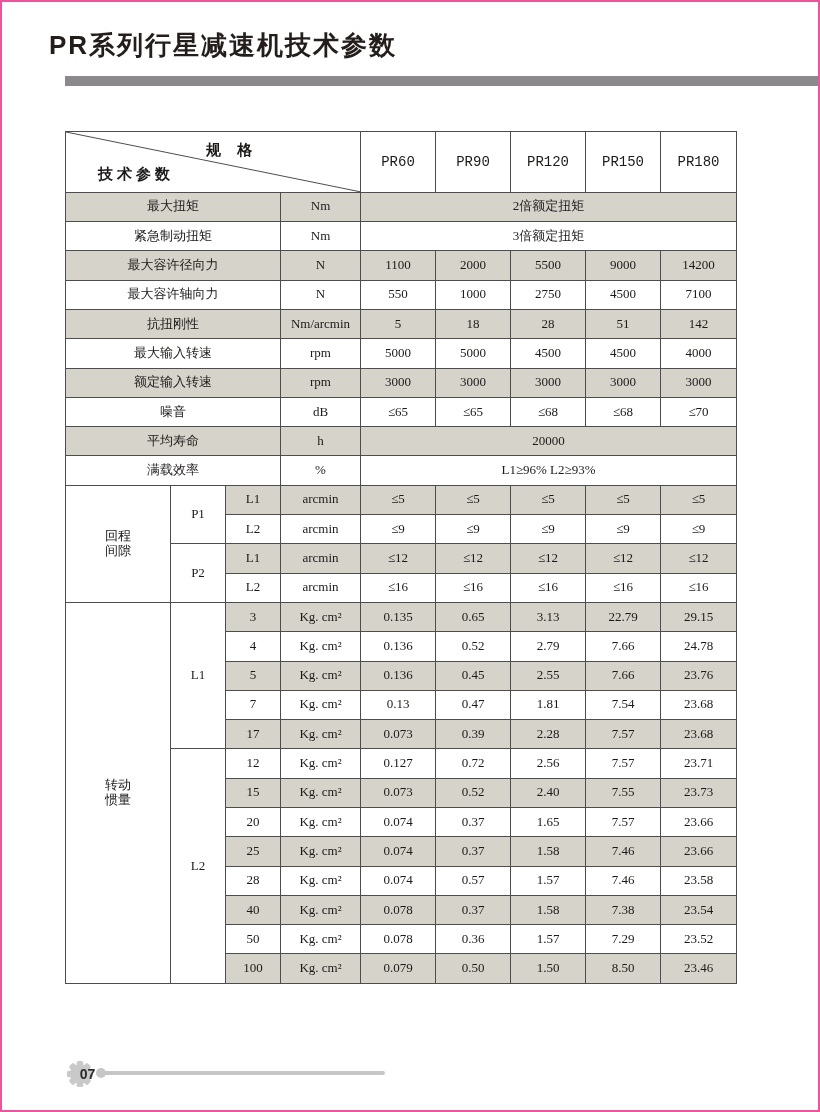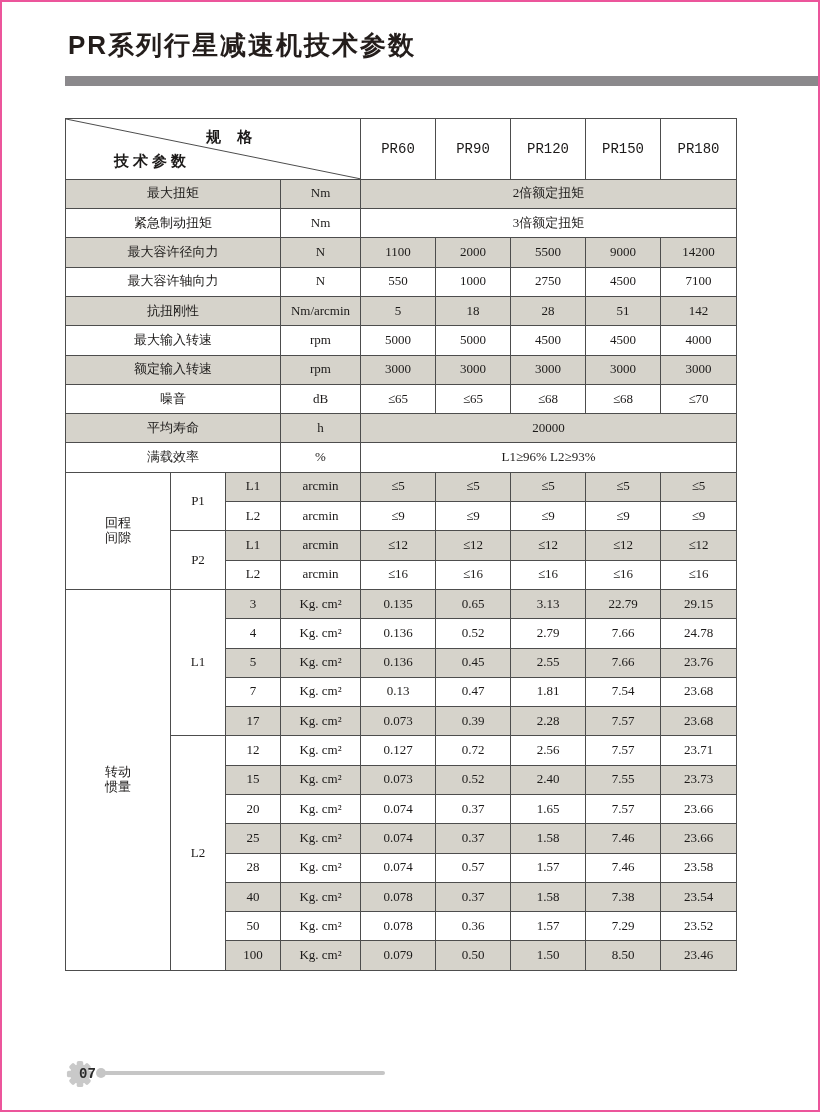--- a/index.html
+++ b/index.html
@@ -1,43 +1,43 @@
 <!DOCTYPE html>
 <html><head>
 <meta charset="utf-8">
 <style>
   html,body{margin:0;padding:0;background:#ffffff;}
   body{width:820px;height:1112px;position:relative;overflow:hidden;
        font-family:"Liberation Serif","DejaVu Serif",serif;color:#1c1a19;}
   .page-frame{position:absolute;inset:0;border:2px solid #ec559b;box-sizing:border-box;pointer-events:none;}
-  .page-title{position:absolute;left:68px;top:28px;font-family:"Liberation Sans","DejaVu Sans",sans-serif;
+  .page-title{position:absolute;left:49px;top:28px;font-family:"Liberation Sans","DejaVu Sans",sans-serif;
        font-weight:700;font-size:26px;letter-spacing:2px;color:#231d1b;}
   .title-bar{position:absolute;left:65px;top:76px;width:753px;height:10px;background:#8b898c;}
 
-  table.spec{position:absolute;left:65px;top:118px;width:671px;border-collapse:collapse;table-layout:fixed;
+  table.spec{position:absolute;left:65px;top:131px;width:671px;border-collapse:collapse;table-layout:fixed;
        font-size:13px;}
   table.spec td{border:1px solid #4d4d4d;text-align:center;vertical-align:middle;padding:0;
        white-space:pre-line;line-height:1.15;}
   tr.hdr{height:60px;}
   tr.r{height:29.3px;}
   td.g{background:#d6d3cb;}
   td.colh{font-family:Liberation Mono, monospace;font-size:14px;}
   td.corner{position:relative;padding:0;}
   td.corner svg.diag{position:absolute;inset:0;width:100%;height:100%;display:block;}
   .c-top{position:absolute;left:140px;top:9px;font-family:"Liberation Sans","DejaVu Sans",sans-serif;
        font-weight:700;font-size:15px;letter-spacing:6px;}
   .c-bot{position:absolute;left:32px;top:33px;font-family:"Liberation Sans","DejaVu Sans",sans-serif;
-       font-weight:700;font-size:15px;letter-spacing:4px;margin-left:16px;}
+       font-weight:700;font-size:15px;letter-spacing:4px;}
   td.eff{white-space:pre;}
 
   .footer{position:absolute;left:0;top:1050px;width:820px;height:50px;}
   .gear-wrap{position:absolute;left:66px;top:9px;width:28px;height:30px;}
   .gear-wrap svg{position:absolute;inset:0;}
   .page-num{position:absolute;inset:0;display:flex;align-items:center;justify-content:center;
-       font-family:Liberation Mono, monospace;font-size:14px;font-weight:700;color:#2a2a2a;margin-left:15px;}
+       font-family:Liberation Sans, sans-serif;font-size:14px;font-weight:700;color:#2a2a2a;margin-left:15px;}
   .footer-dot{position:absolute;left:96px;top:18px;width:10px;height:10px;border-radius:50%;background:#c6c6c6;}
   .footer-rule{position:absolute;left:104px;top:21px;width:281px;height:4px;background:#c6c6c6;border-radius:2px;}
 </style>
 </head>
 <body>
 
 <div class="page-frame"></div>
 
 <div class="page-title">PR系列行星减速机技术参数</div>
 <div class="title-bar"></div>

